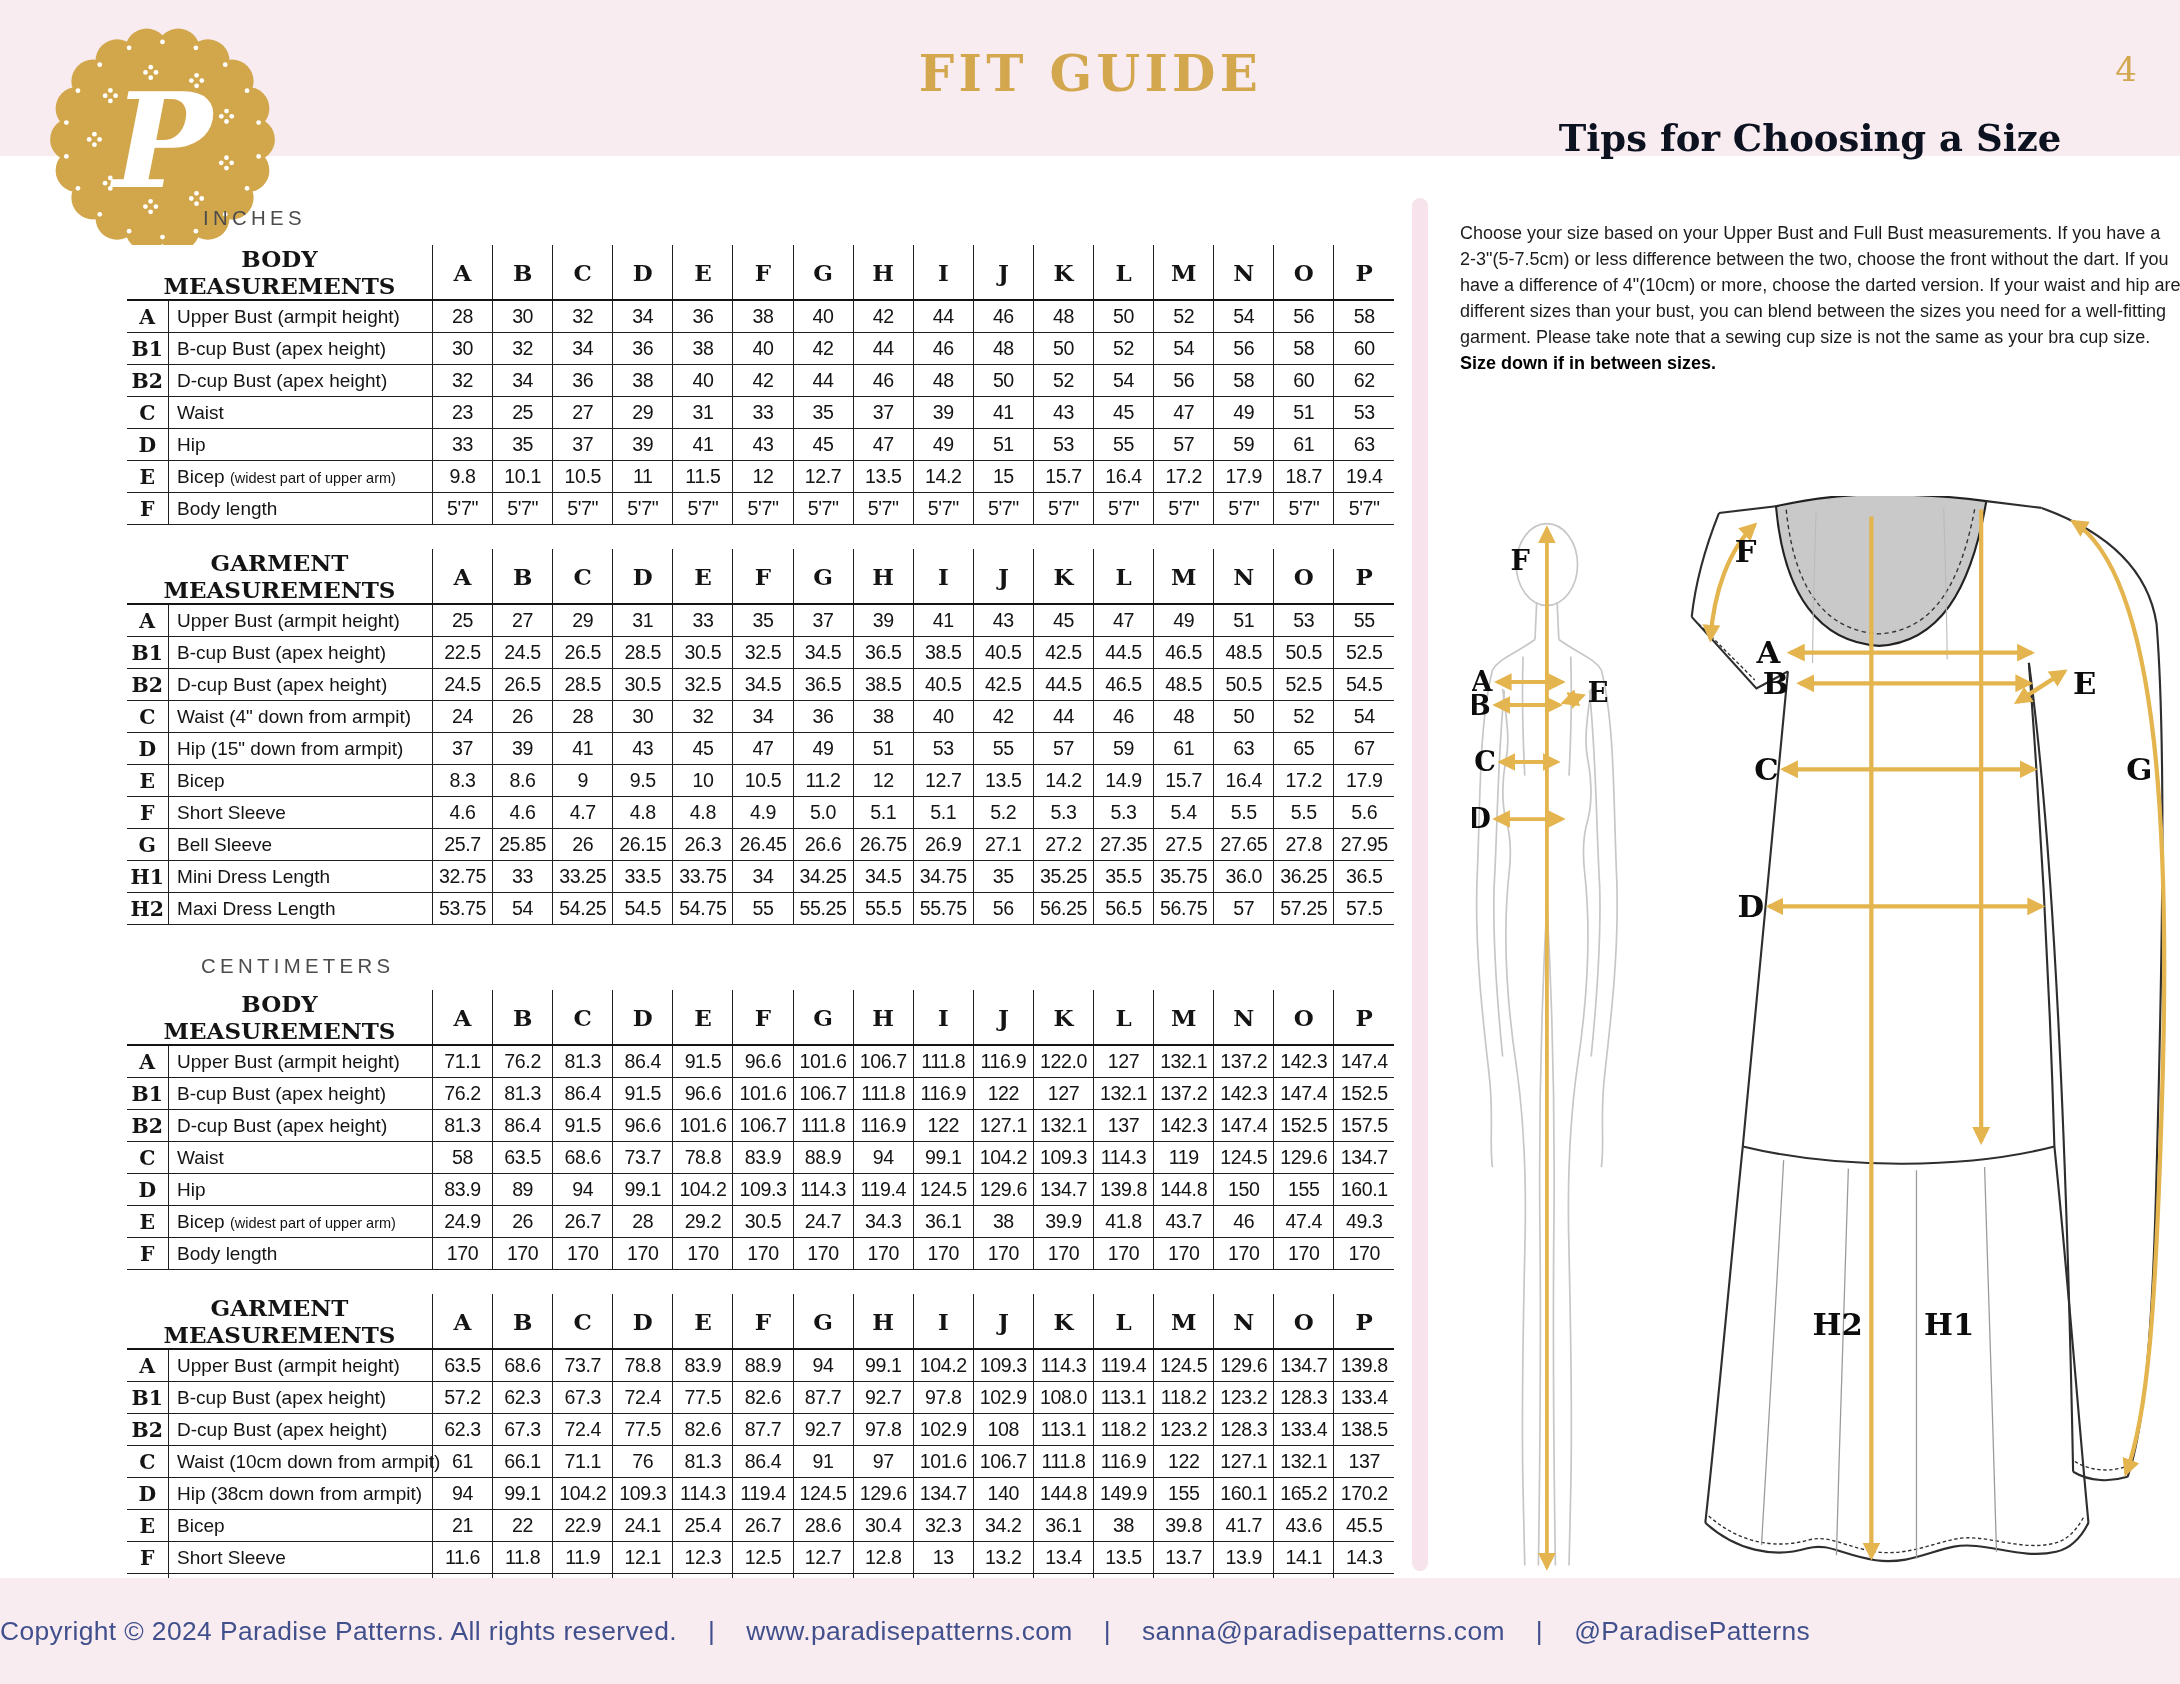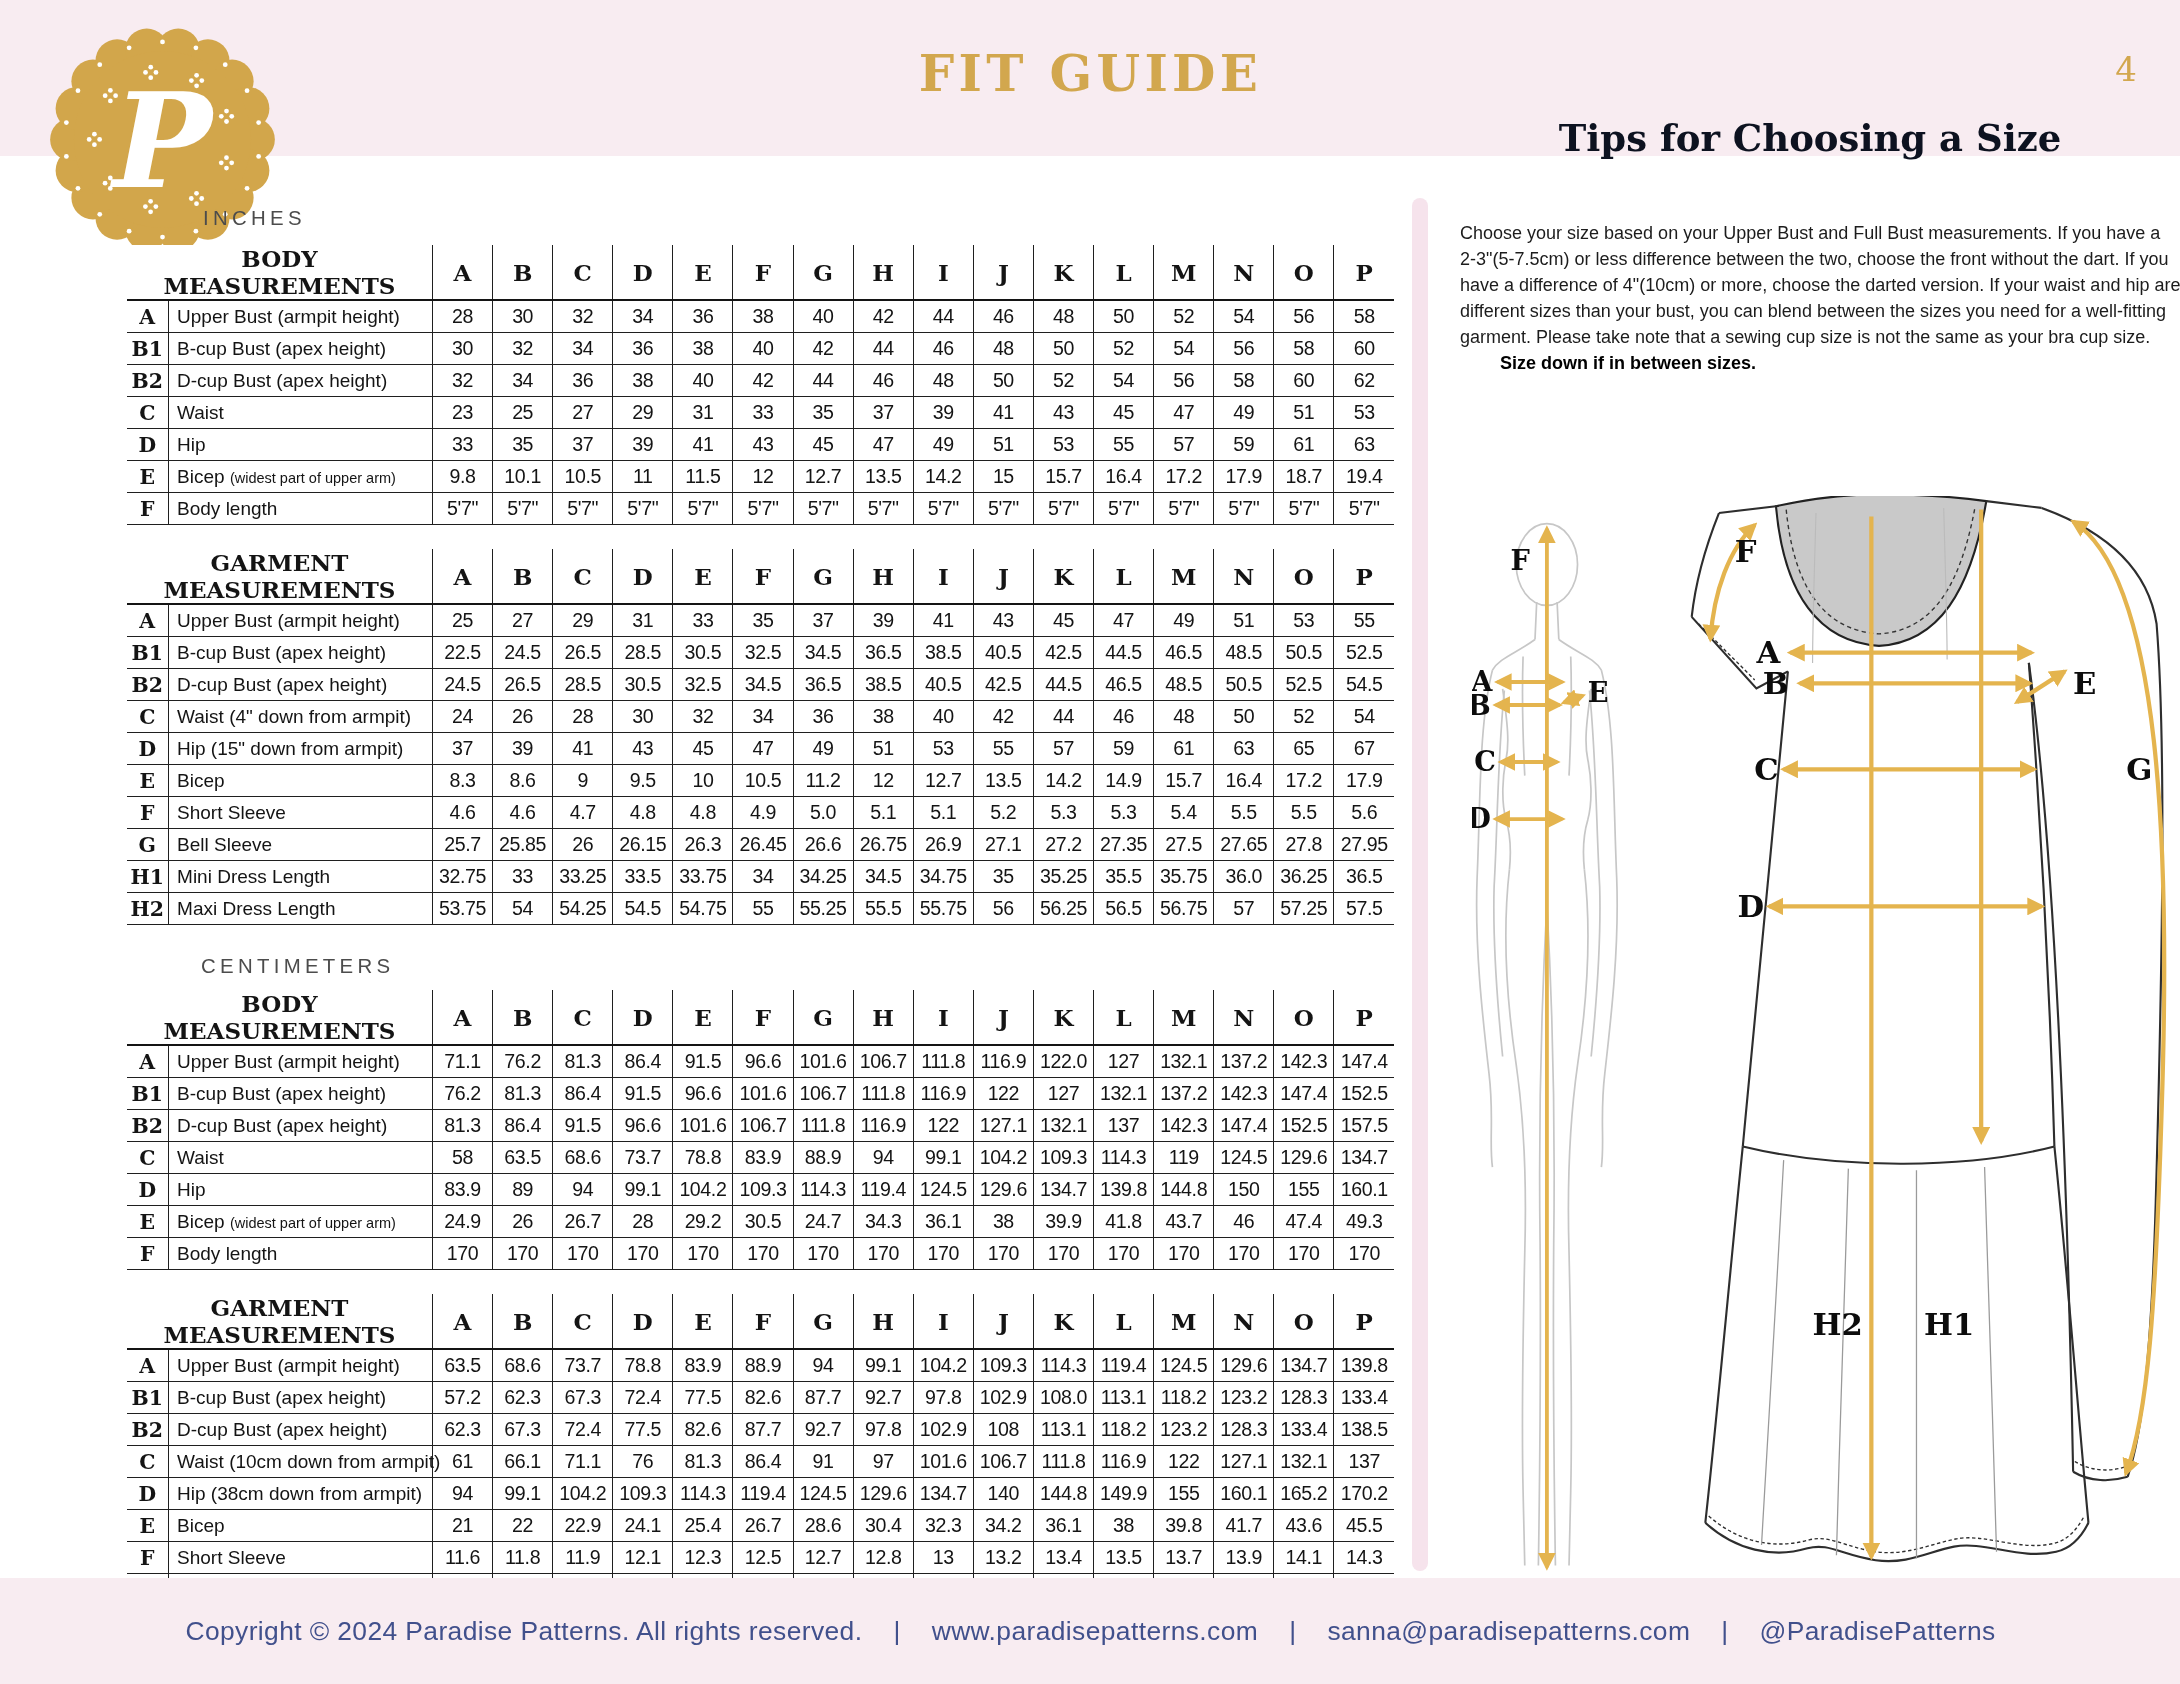--- a/index.html
+++ b/index.html
@@ -33,27 +33,27 @@
   .mt .code{font-family:"DejaVu Serif",serif;font-weight:700;font-size:20.4px;text-align:center;}
   .mt .lbl{font-size:19px;padding-left:8.5px;text-align:left;white-space:nowrap;}
   .mt .note{font-size:19px;}
   .mt .note.sm{font-size:14.5px;}
   .mt .val{font-size:19.6px;text-align:center;letter-spacing:-0.4px;}
   
   .divider{position:absolute;left:1412px;top:198px;width:16px;height:1373px;border-radius:8.5px;background:#f6e3ec;}
   .tips-title{position:absolute;left:1448px;top:116px;width:724px;text-align:center;
     font-family:"DejaVu Serif",serif;font-weight:700;font-size:37px;color:#0d1220;}
   .tips-body{position:absolute;left:1460px;top:220px;width:721px;font-size:18px;line-height:26px;color:#1c1c1c;}
-  .tips-bold{font-weight:700;color:#000;margin-left:40px;}
+  .tips-bold{font-weight:700;color:#000;}
   .croquis{position:absolute;left:1472px;top:520px;width:223px;height:1056px;}
   .garment{position:absolute;left:1688px;top:496px;width:491px;height:1083px;}
   svg text.dlabel{font-family:"DejaVu Serif",serif;font-weight:700;fill:#0c0c0c;}
   
   .footer-band{position:absolute;left:0;top:1578px;width:2181px;height:106px;background:var(--pink,#f8ecf1);
-    display:flex;align-items:center;justify-content:center;gap:31px;font-size:26.4px;color:#41508c;letter-spacing:0.4px;}
+    display:flex;align-items:center;gap:31px;font-size:26.4px;color:#41508c;letter-spacing:0.4px;}
 </style>
 </head>
 <body>
 
 <div class="header-band"></div>
 <div class="fit-title">FIT GUIDE</div>
 <div class="page-num">4</div>
 
 <svg class="logo" viewBox="0 0 100 100">
   <g fill="#d2a64b">

